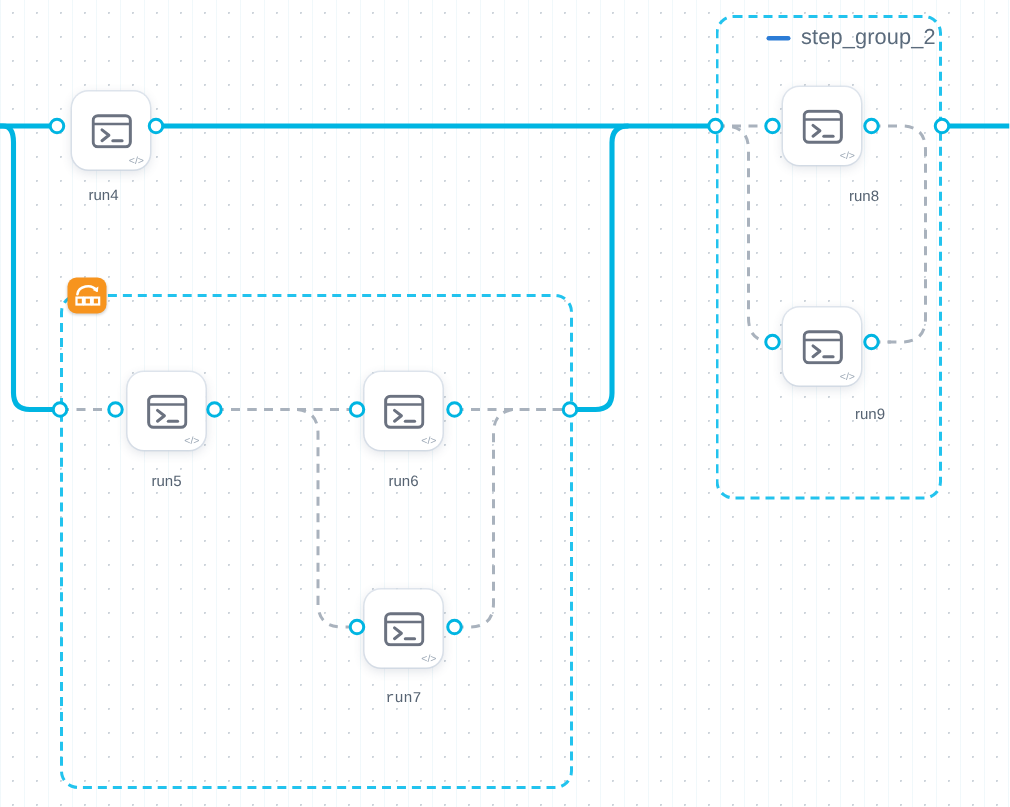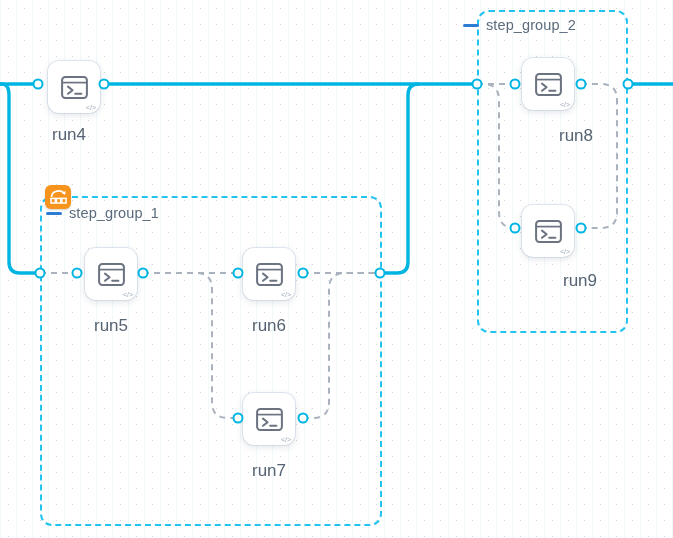--- a/index.html
+++ b/index.html
@@ -58,59 +58,55 @@
     display:flex;align-items:center;justify-content:center;
   }
   .node .term{display:block;}
   .node .codeglyph{
     position:absolute;right:4px;bottom:2px;
     font-size:7px;color:#9aa6b4;font-family:"Liberation Sans",sans-serif;
     line-height:1;
   }
   .node-label{
     position:absolute;
-    font-size:17px;color:#566372;text-align:center;white-space:nowrap;
+    font-size:10px;color:#566372;text-align:center;white-space:nowrap;
     transform:translateX(-50%);
   }
 
   
   .port{
     position:absolute;width:11px;height:11px;border-radius:50%;
     background:#ffffff;border:2.5px solid #00b5e2;
     box-sizing:border-box;
     transform:translate(-50%,-50%);
   }
 </style>
 </head>
 <body>
 
 <div id="canvas">
 
   <div class="layer" id="group-layer">
 
     <div class="group-box" style="left:40px;top:196px;width:342px;height:330px;"></div>
 
-    <div class="group-header" style="left:46px;top:205px;">
-      <span class="group-collapse"></span>
-      <span class="group-title">step_group_1</span>
-    </div>
 
     <div class="group-badge" style="left:45px;top:185px;">
       <svg width="19" height="17" viewBox="0 0 19 17" aria-hidden="true">
         <path d="M2.6 7.2 A7 6 0 0 1 15.4 4.6" fill="none" stroke="#ffffff" stroke-width="1.7" stroke-linecap="round"></path>
         <path d="M16.6 2.0 L16.2 5.6 L12.8 4.3 Z" fill="#ffffff"></path>
         <rect x="2" y="9.4" width="4.3" height="4.6" fill="none" stroke="#ffffff" stroke-width="1.5"></rect>
         <rect x="7.4" y="9.4" width="4.3" height="4.6" fill="none" stroke="#ffffff" stroke-width="1.5"></rect>
         <rect x="12.8" y="9.4" width="4.3" height="4.6" fill="none" stroke="#ffffff" stroke-width="1.5"></rect>
       </svg>
     </div>
 
     <div class="group-box" style="left:477px;top:10px;width:151px;height:323px;"></div>
 
-    <div class="group-header" style="left:463px;top:17px;">
+    <div class="group-header" style="left:511px;top:17px;">
       <span class="group-collapse"></span>
       <span class="group-title">step_group_2</span>
     </div>
   </div>
 
   <svg class="layer" id="edge-layer" width="673" height="538">
 
     <g fill="none" stroke="#a9b2bd" stroke-width="2" stroke-dasharray="6 5" stroke-linecap="butt">
       <path d="M40,273 L77,273"></path>
       <path d="M143,273 L238,273"></path>
@@ -171,21 +167,21 @@
 
     <div class="node" style="left:243px;top:393px;">
       <svg class="term" width="27" height="23" viewBox="0 0 27 23">
         <rect x="1.1" y="1.1" width="24.8" height="20.8" rx="3.2" fill="none" stroke="#6b7280" stroke-width="2"></rect>
         <line x1="1.1" y1="6.6" x2="25.9" y2="6.6" stroke="#6b7280" stroke-width="1.7"></line>
         <polyline points="7,10.6 11.6,14.2 7,17.8" fill="none" stroke="#6b7280" stroke-width="2" stroke-linecap="round" stroke-linejoin="round"></polyline>
         <line x1="14.2" y1="17.8" x2="20.4" y2="17.8" stroke="#6b7280" stroke-width="2" stroke-linecap="round"></line>
       </svg>
       <span class="codeglyph">&lt;/&gt;</span>
     </div>
-    <div class="node-label" style="left:269px;top:461px;">run7</div>
+    <div class="node-label" style="left:269px;top:461px;font-family:Liberation Mono, monospace;">run7</div>
 
     <div class="node" style="left:522px;top:58px;">
       <svg class="term" width="27" height="23" viewBox="0 0 27 23">
         <rect x="1.1" y="1.1" width="24.8" height="20.8" rx="3.2" fill="none" stroke="#6b7280" stroke-width="2"></rect>
         <line x1="1.1" y1="6.6" x2="25.9" y2="6.6" stroke="#6b7280" stroke-width="1.7"></line>
         <polyline points="7,10.6 11.6,14.2 7,17.8" fill="none" stroke="#6b7280" stroke-width="2" stroke-linecap="round" stroke-linejoin="round"></polyline>
         <line x1="14.2" y1="17.8" x2="20.4" y2="17.8" stroke="#6b7280" stroke-width="2" stroke-linecap="round"></line>
       </svg>
       <span class="codeglyph">&lt;/&gt;</span>
     </div>

